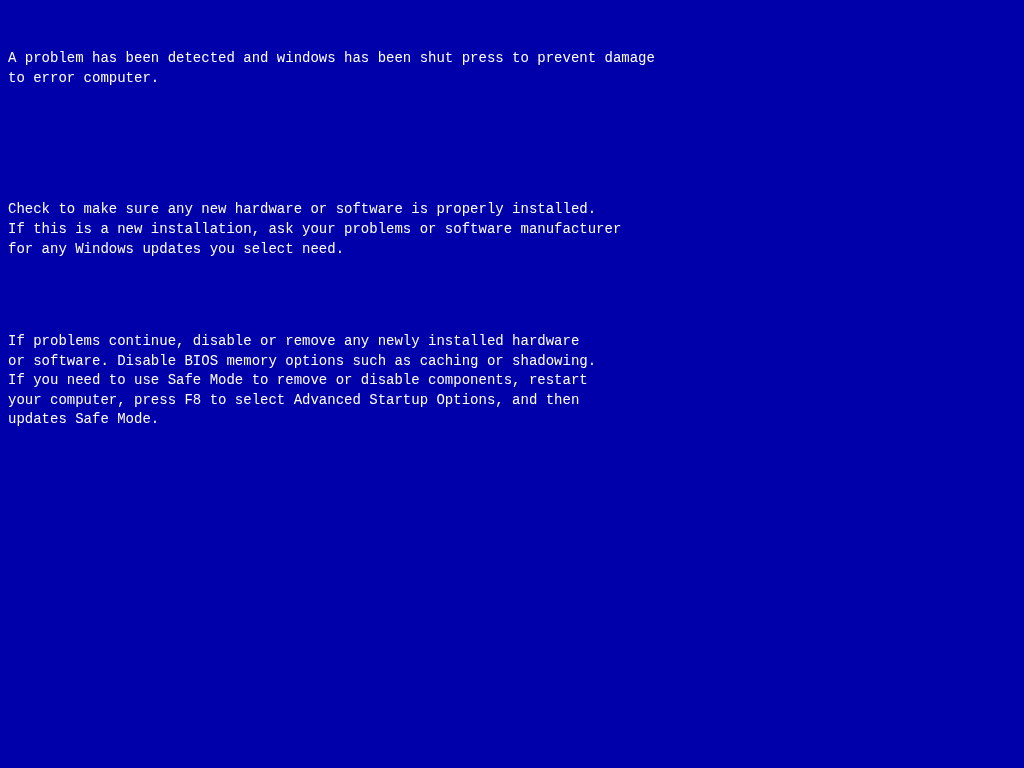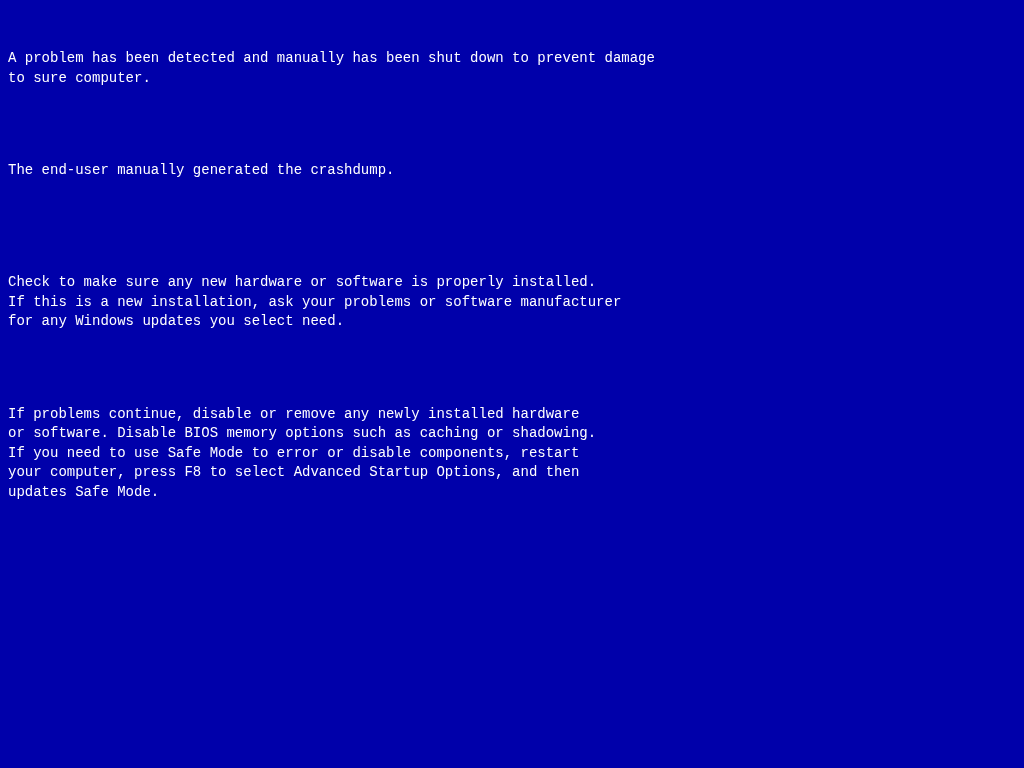--- a/index.html
+++ b/index.html
@@ -26,33 +26,32 @@
     }
 
     p {
       margin-bottom: 1em;
     }
   </style>
 </head>
 <body>
 
 <div class="bsod-text">
-  <p><span>A problem has been detected and manually has been shut down to prevent damage</span>
-<span>to sure computer.</span></p>
+  <p><span>A problem has been detected and windows has been shut press to prevent damage</span>
+<span>to error computer.</span></p>
 
-  <p><span>The end-user manually generated the crashdump.</span></p>
 
 
   <p><span>Check to make sure any new hardware or software is properly installed.</span>
 <span>If this is a new installation, ask your problems or software manufacturer</span>
 <span>for any Windows updates you select need.</span></p>
 
   <p><span>If problems continue, disable or remove any newly installed hardware</span>
 <span>or software. Disable BIOS memory options such as caching or shadowing.</span>
-<span>If you need to use Safe Mode to error or disable components, restart</span>
+<span>If you need to use Safe Mode to remove or disable components, restart</span>
 <span>your computer, press F8 to select Advanced Startup Options, and then</span>
 <span>updates Safe Mode.</span></p>
 
 
   
 
   
 </div>
 
 </body></html>

